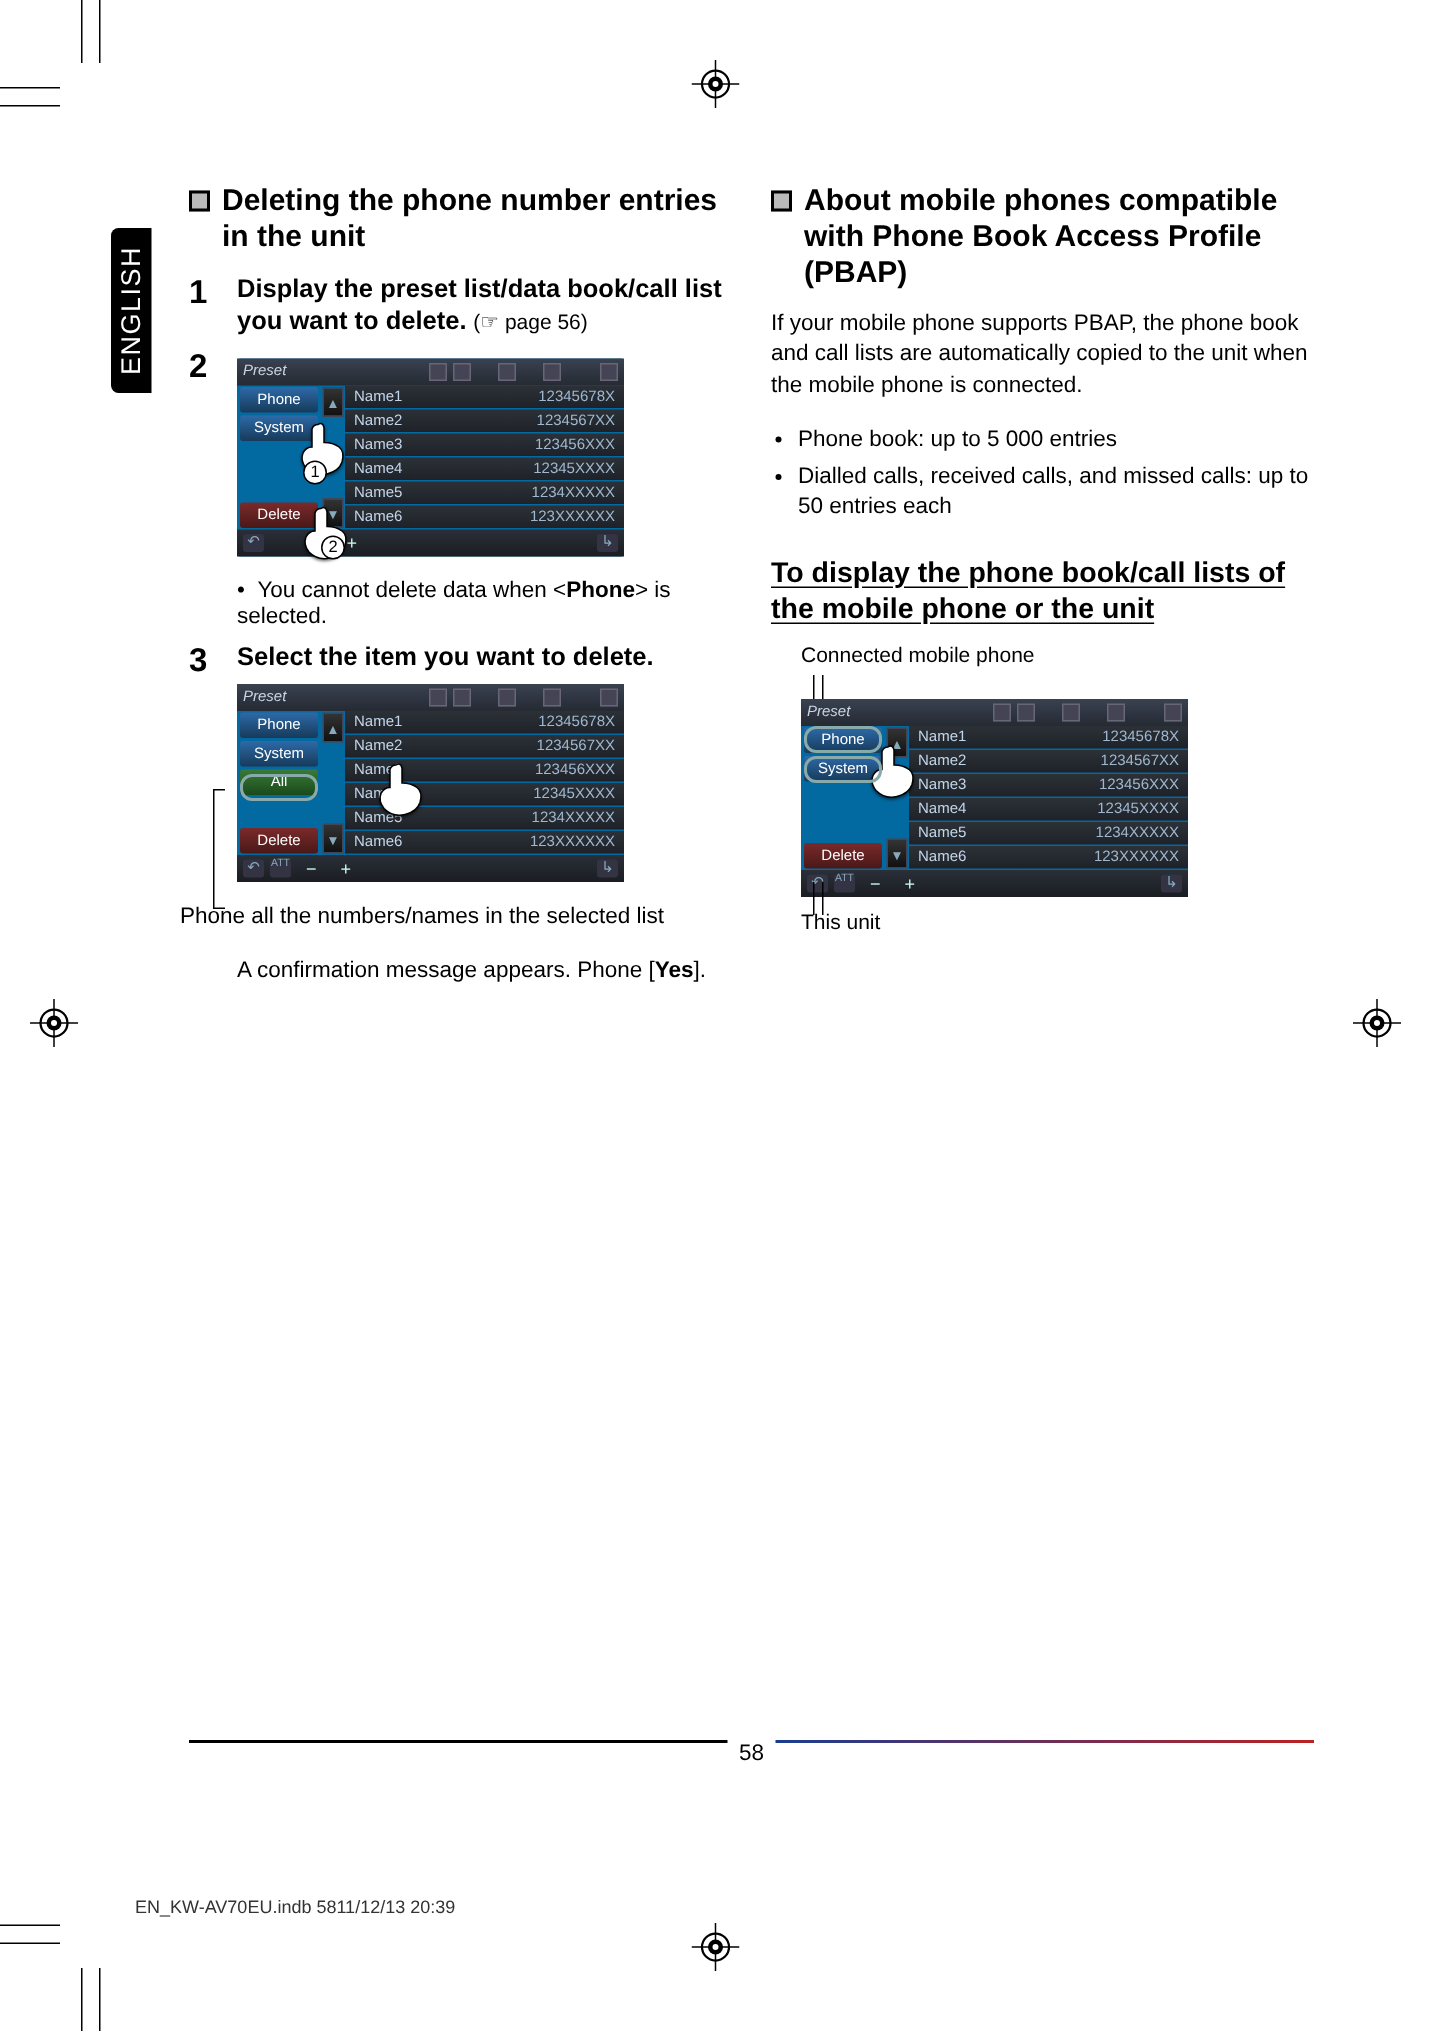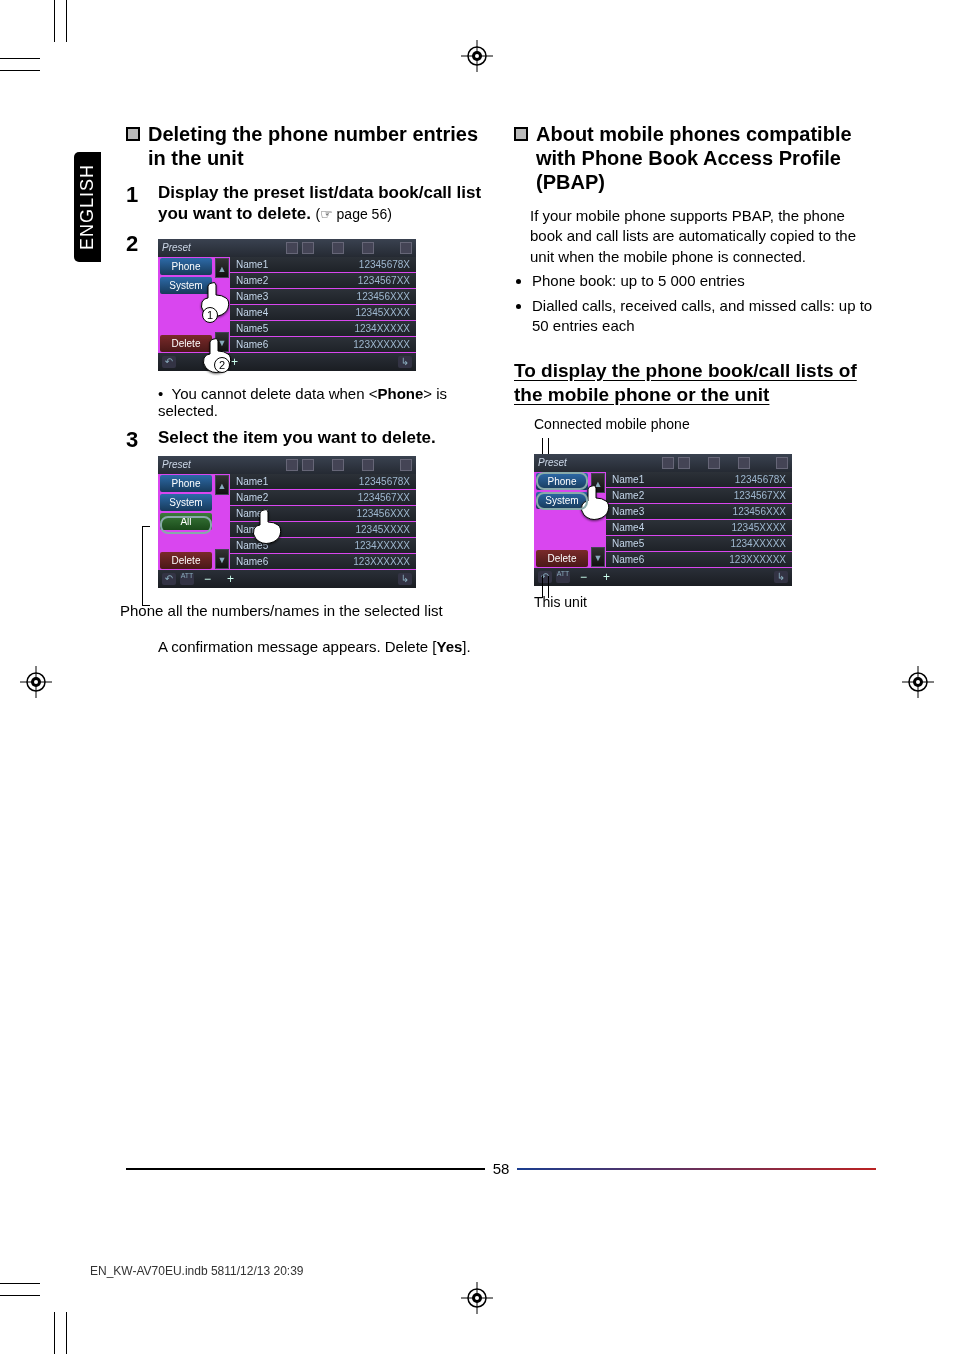--- a/index.html
+++ b/index.html
@@ -68,35 +68,35 @@
   .section-title { font-weight: bold; font-size: 20px; line-height: 1.2; }
 
   
   .step { display: flex; gap: 10px; margin-bottom: 6px; }
   .step-num { font-weight: bold; font-size: 22px; width: 22px; flex: none; text-align: left; }
   .step-body { flex: 1; }
   .step-text { font-weight: bold; font-size: 17px; line-height: 1.25; }
   .step-ref { font-weight: normal; font-size: 14px; }
 
   
-  .body-text { font-size: 15px; line-height: 1.35; margin-left: 16px; }
-  ul.bullets { list-style: disc; padding-left: 18px; margin-top: 4px; }
+  .body-text { font-size: 15px; line-height: 1.35; }
+  ul.bullets { list-style: disc; padding-left: 18px; margin-top: 16px; }
   ul.bullets li { font-size: 15px; line-height: 1.35; margin-bottom: 5px; }
 
   .note { font-size: 15px; margin-left: 32px; margin-top: 6px; margin-bottom: 8px; }
 
   
   .sub-underline { font-weight: bold; font-size: 19px; text-decoration: underline; line-height: 1.3; margin-top: 22px; margin-bottom: 8px; text-underline-offset: 3px; }
 
   .caption-small { font-size: 14px; margin-top: 4px; }
 
   
   .device {
     width: 258px;
-    background: #d946ef;
+    background: #0369a1;
     border-radius: 2px;
     font-size: 11px;
     color: #b8c6d8;
     position: relative;
     margin: 8px 0 8px 32px;
   }
   .dev-top {
     display: flex; align-items: center; gap: 4px;
     background: linear-gradient(#3a4250,#252a33);
     height: 18px; padding: 0 4px;
@@ -140,21 +140,21 @@
     width: 8px;
   }
 
   
   .hl-box { position:absolute; border:2px solid #8aa; border-radius:8px; }
 
   .callout-line { position:absolute; background:#000; }
 
   
   .pgnum-wrap { position:absolute; top: 1160px; left:126px; width:750px; }
-  .pg-rule { display:flex; align-items:center; gap:8px; }
+  .pg-rule { display:flex; gap:8px; }
   .pg-rule .bar-l { flex:1; height:2px; background:#000; }
   .pg-rule .bar-r { flex:1; height:2px; background:linear-gradient(to right,#1a3d8f,#b22); }
   .pg-rule .num { font-size:15px; }
 
   
   .footer { position:absolute; top:1264px; left:90px; width:820px; display:flex; justify-content:flex-start; font-size:12px; color:#333;}
 </style>
 </head>
 <body>
 
@@ -373,21 +373,21 @@
         </div>
 
         <div class="bracket-line" style="top:70px;left:-16px;height:80px;"></div>
         </div>
       </div>
     </div>
 
     <div class="caption-below" style="margin-left:-6px;">Phone all the numbers/names in the selected list</div>
 
     <div class="body-text" style="margin-top:18px; margin-left:32px;">
-      <span>A confirmation message appears. Delete [</span><b>Yes</b><span>].</span>
+      <span>A confirmation message appears. Phone [</span><b>Yes</b><span>].</span>
     </div>
   </div>
 
   <div class="col">
     <div class="section-head">
       <div class="sq"></div>
       <div class="section-title">About mobile phones compatible with Phone Book Access Profile (PBAP)</div>
     </div>
     <div class="body-text">If your mobile phone supports PBAP, the phone book and call lists are automatically copied to the unit when the mobile phone is connected.</div>
     <ul class="bullets">

